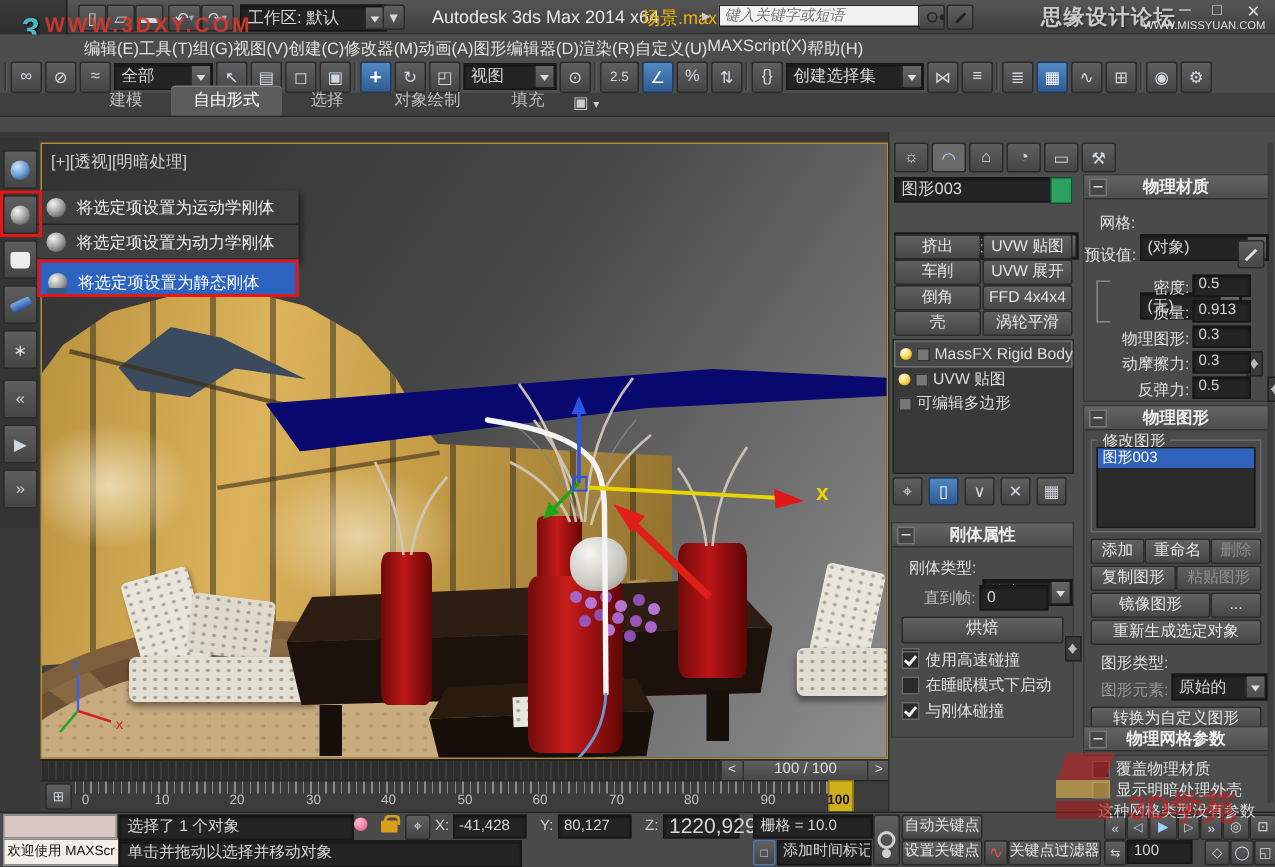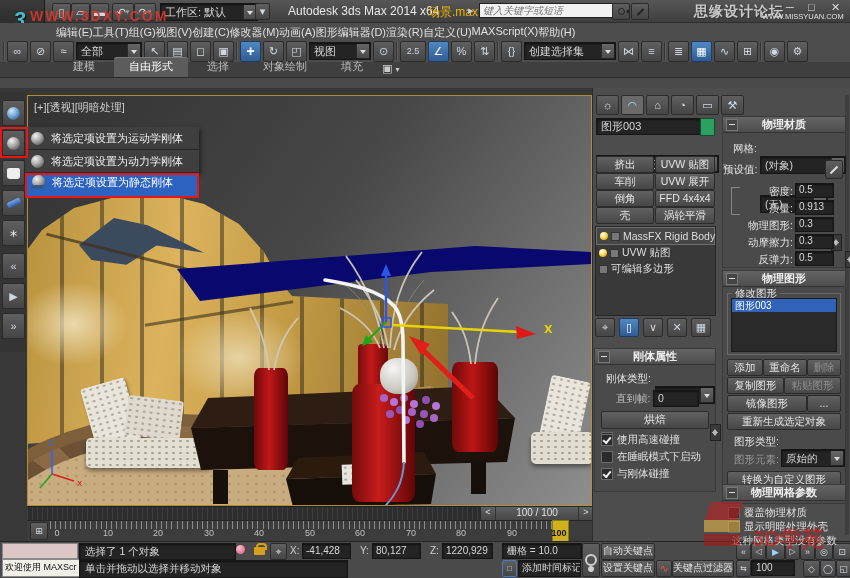--- a/index.html
+++ b/index.html
@@ -352,21 +352,21 @@
 
   <div class="a" style="left:25px;top:127px;width:174px;height:71px;z-index:60">
     <div style="height:22px;background:#3f3f3f;border-bottom:1px solid #2a2a2a;display:flex;align-items:center;gap:7px;padding-left:6px;box-shadow:2px 2px 4px rgba(0,0,0,.45)">
       <span class="sphere"></span>
       <span class="lbl" style="color:#f0f0f0">将选定项设置为运动学刚体</span>
     </div>
     <div style="height:22px;background:#3f3f3f;border-bottom:1px solid #2a2a2a;display:flex;align-items:center;gap:7px;padding-left:6px;box-shadow:2px 2px 4px rgba(0,0,0,.45)">
       <span class="sphere"></span>
       <span class="lbl" style="color:#f0f0f0">将选定项设置为动力学刚体</span>
     </div>
-    <div class="redbox" style="height:21px;background:#2d63c0;display:flex;align-items:flex-start;gap:7px;padding-left:4px">
+    <div class="redbox" style="height:21px;background:#2d63c0;display:flex;align-items:flex-end;gap:7px;padding-left:4px">
       <span style="position:relative;width:14px;height:14px">
         <span class="sphere" style="position:absolute;left:1px;top:0"></span>
         <span style="position:absolute;left:0;bottom:0;width:14px;height:4px;background:#355a88;border-radius:2px"></span>
         </span>
       <span class="lbl" style="color:#ffffff">将选定项设置为静态刚体</span>
     </div>
   </div>
 
   <div class="a" style="left:27px;top:506px;width:565px;height:13px;background:#2d2d2d;border-top:1px solid #1f1f1f;
        background-image:repeating-linear-gradient(90deg,#3d3d3d 0 1px,transparent 1px 5px)"></div>
@@ -577,21 +577,21 @@
   <div class="a ico" style="left:270px;top:543px;width:15px;height:15px">
       <span style="font-size:10px">⌖</span>
     </div>
   <span class="a lbl" style="left:290px;top:545px;font-size:10px;color:#cfcfcf">X:</span>
   <div class="a inset" style="left:302px;top:543px;width:44px;height:14px;line-height:13px;padding-left:3px;font-size:10px"><span>-41,428</span></div>
 
   <span class="a lbl" style="left:360px;top:545px;font-size:10px;color:#cfcfcf">Y:</span>
   <div class="a inset" style="left:372px;top:543px;width:44px;height:14px;line-height:13px;padding-left:3px;font-size:10px"><span>80,127</span></div>
 
   <span class="a lbl" style="left:430px;top:545px;font-size:10px;color:#cfcfcf">Z:</span>
-  <div class="a inset" style="left:442px;top:543px;width:46px;height:14px;line-height:13px;padding-left:3px;font-size:10px"><span>1220,929</span></div>
+  <div class="a inset" style="left:442px;top:543px;width:46px;height:14px;line-height:13px;padding-left:3px;font-size:14px"><span>1220,929</span></div>
 
   <div class="a inset" style="left:502px;top:543px;width:74px;height:14px;line-height:13px;padding-left:4px;font-size:10px"><span>栅格 = 10.0</span></div>
   <div class="a ico" style="left:502px;top:560px;width:13px;height:15px;border-color:#4a7ab5">
       <span style="font-size:8px">□</span>
     </div>
   <div class="a inset" style="left:518px;top:560px;width:58px;height:15px;line-height:14px;padding-left:3px;font-size:10px;white-space:nowrap;overflow:hidden"><span>添加时间标记</span></div>
   <div class="a ico" style="left:582px;top:543px;width:16px;height:32px">
     <span style="width:8px;height:8px;border:2px solid #cfcfcf;border-radius:50%;box-shadow:0 9px 0 -3px #cfcfcf"></span>
     </div>
   <div class="a btn" style="left:601px;top:543px;width:52px;height:15px;line-height:14px;font-size:10px"><span>自动关键点</span></div>

